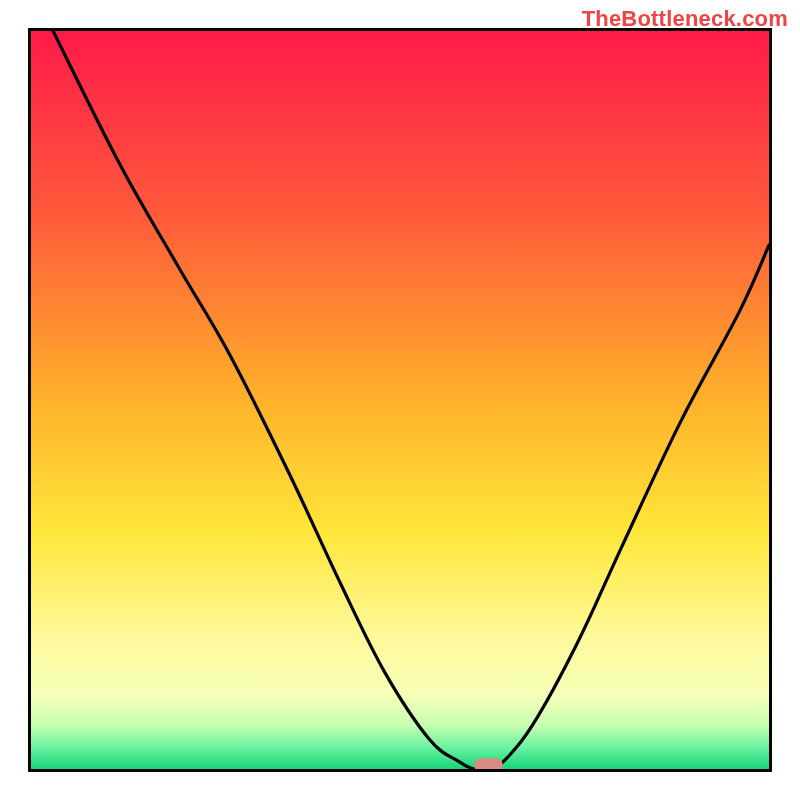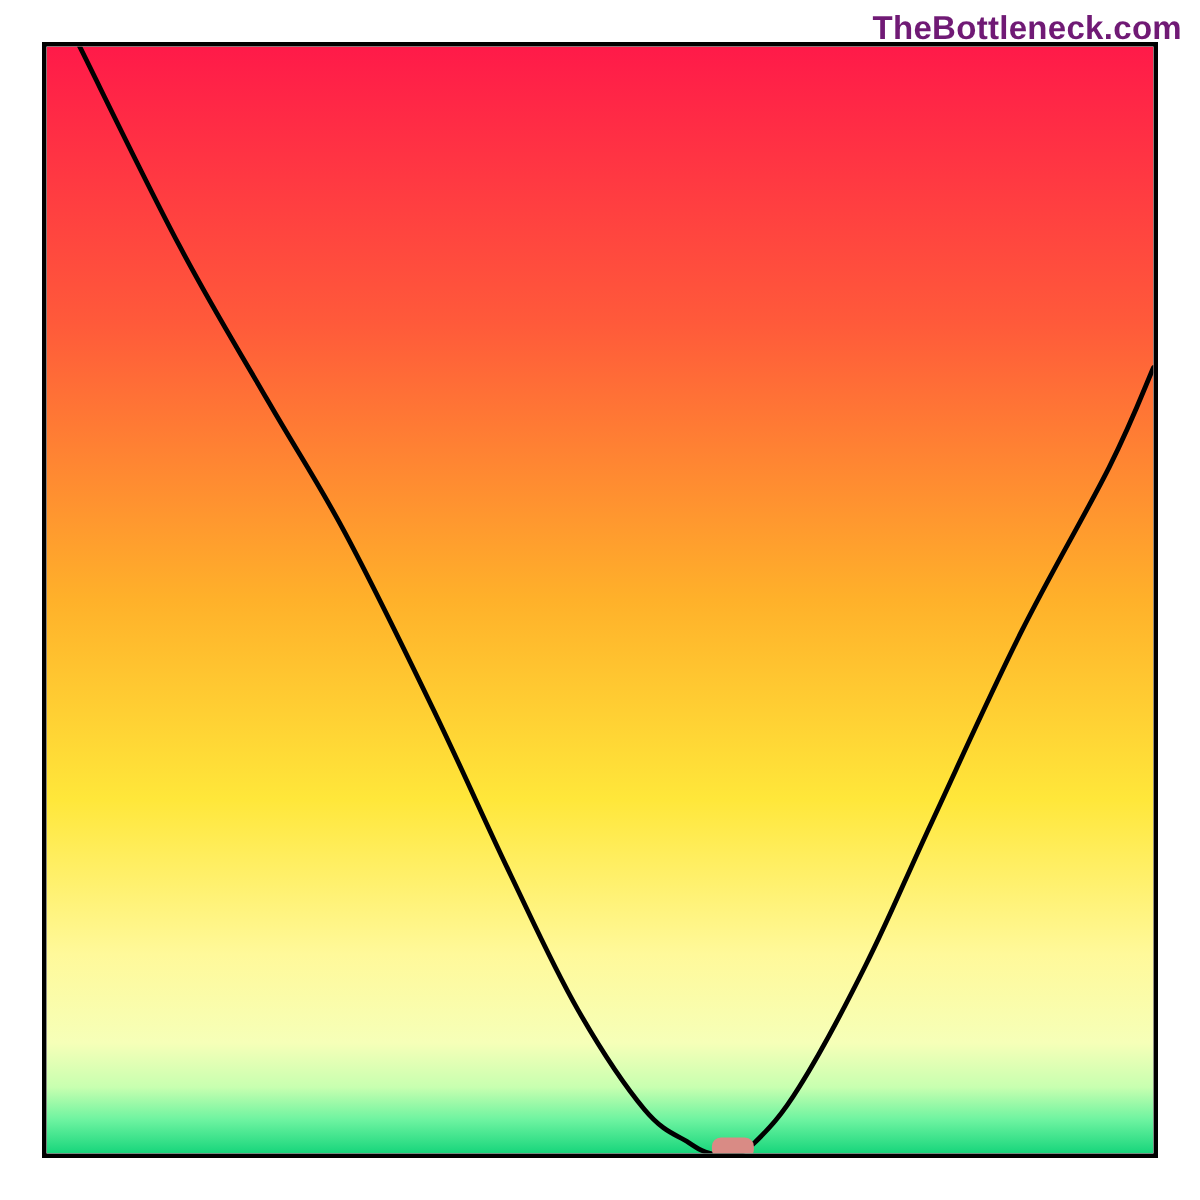--- a/index.html
+++ b/index.html
@@ -10,21 +10,21 @@
     background: #ffffff;
     overflow: hidden;
   }
   .watermark {
     position: absolute;
     top: 6px;
     right: 12px;
     font-family: Arial, Helvetica, sans-serif;
     font-size: 22px;
     font-weight: bold;
-    color: #701a75;
+    color: #ef4444;
     z-index: 10;
     letter-spacing: 0.2px;
   }
   .plot-frame {
     position: absolute;
     left: 28px;
     top: 28px;
     width: 744px;
     height: 744px;
     border: 3px solid #000;

